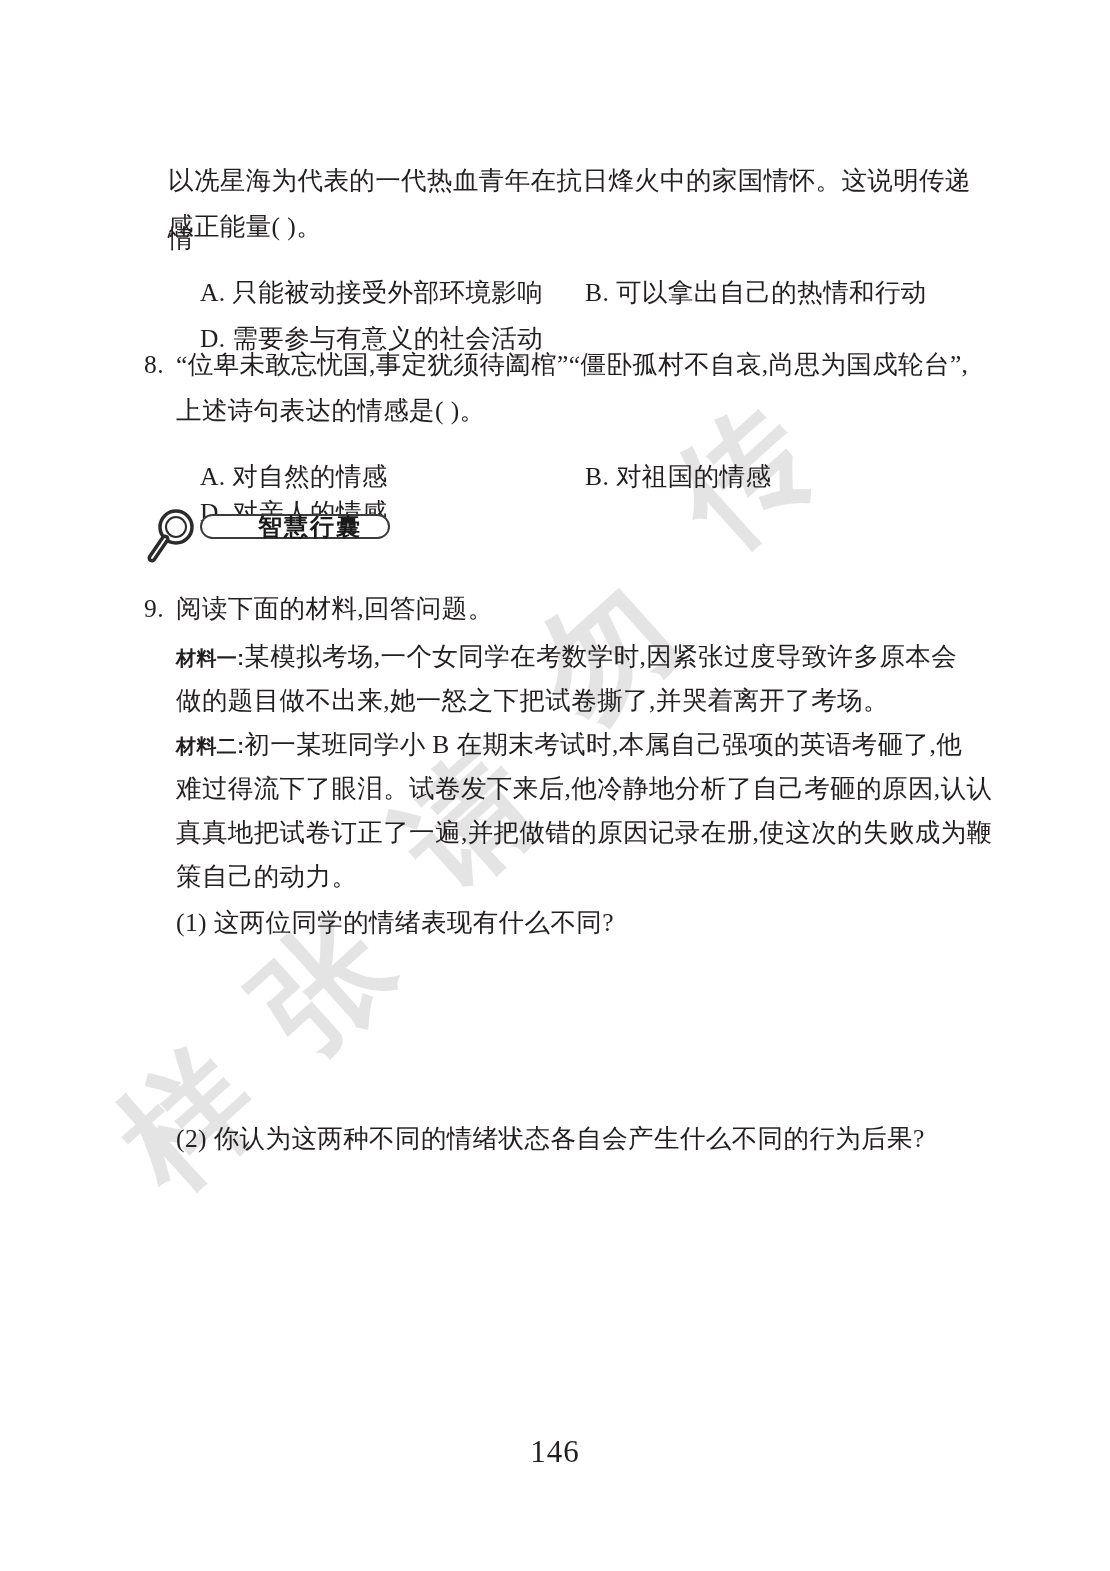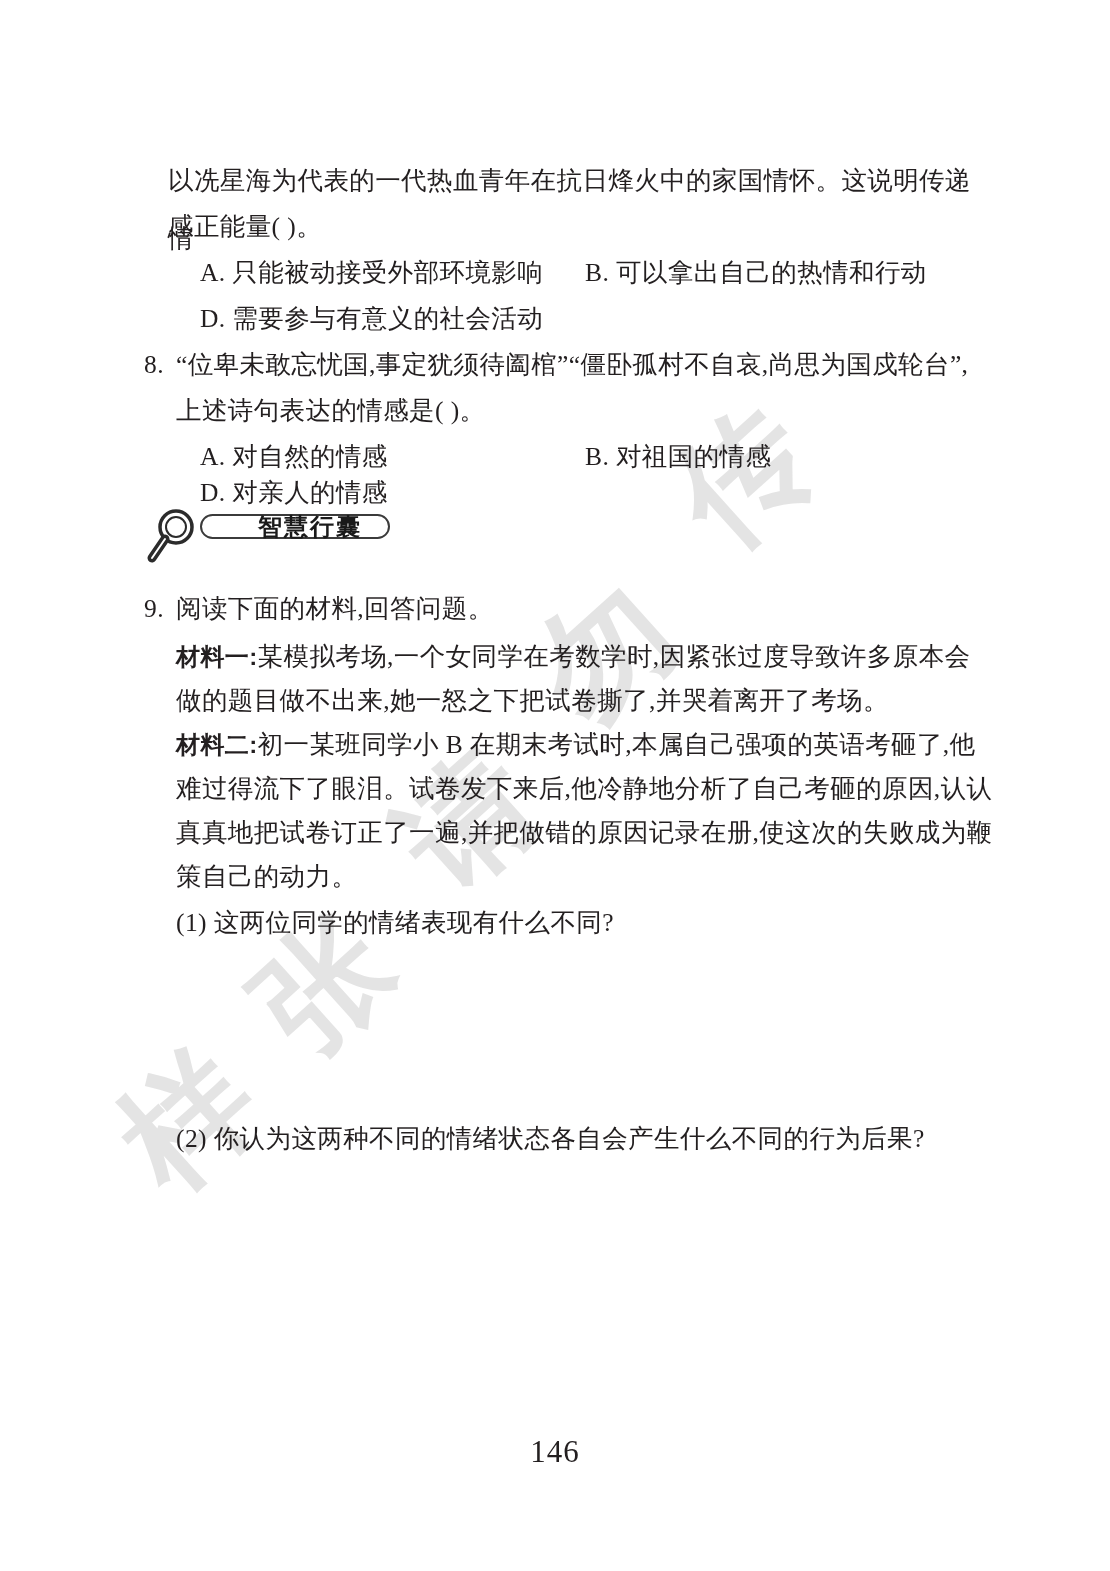--- a/index.html
+++ b/index.html
@@ -63,20 +63,21 @@
     width: 822px;
     text-indent: 0;
   }
   .abs { position: absolute; }
 
   .opt-row {
     position: absolute;
     left: 200px;
     width: 800px;
     display: flex;
+    margin-top: 20px;
   }
   .opt-a { width: 385px; }
   .opt-b { width: 400px; }
 
   .q-num {
     position: absolute;
     left: 144px;
   }
 
   .q-body {
@@ -117,21 +118,21 @@
     position: absolute;
     left: 0px;
     top: 0px;
     width: 72px;
     height: 62px;
   }
 
   .label-bold {
     font-family: "Liberation Sans", "DejaVu Sans", sans-serif;
     font-weight: bold;
-    font-size: 24px;
+    font-size: 20px;
   }
 
   .page-number {
     position: absolute;
     left: 0;
     right: 0;
     top: 1434px;
     text-align: center;
     font-size: 31px;
     letter-spacing: 1px;

